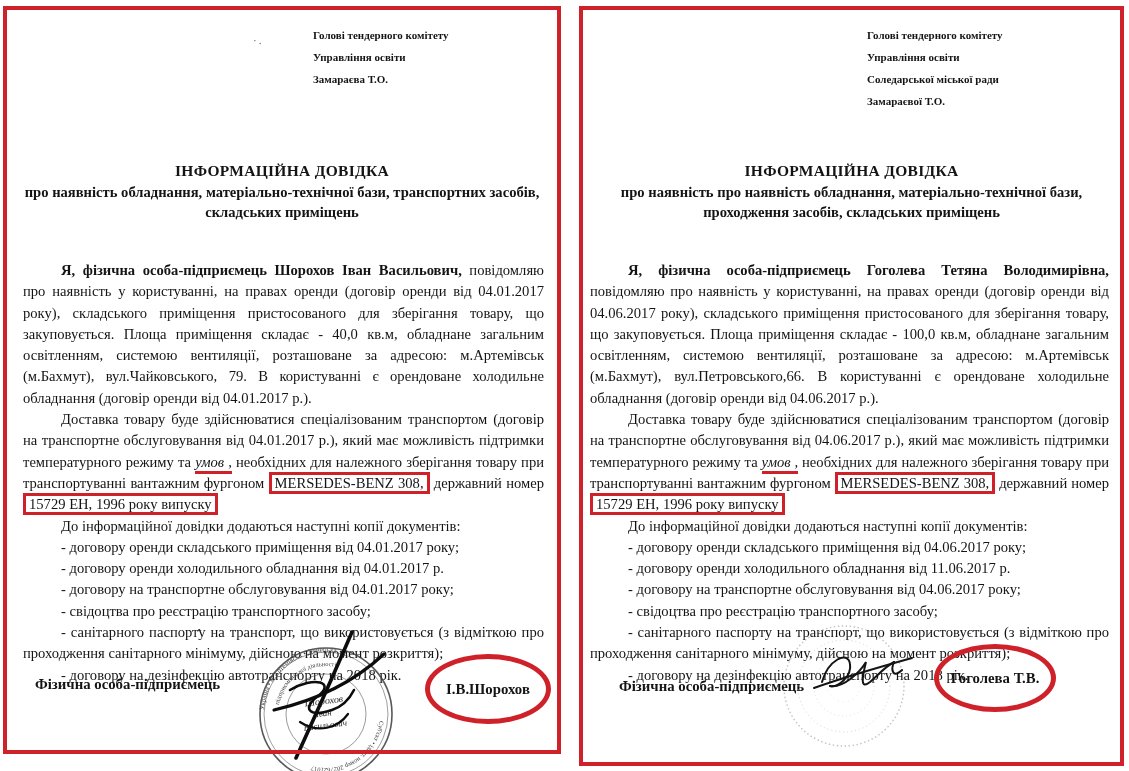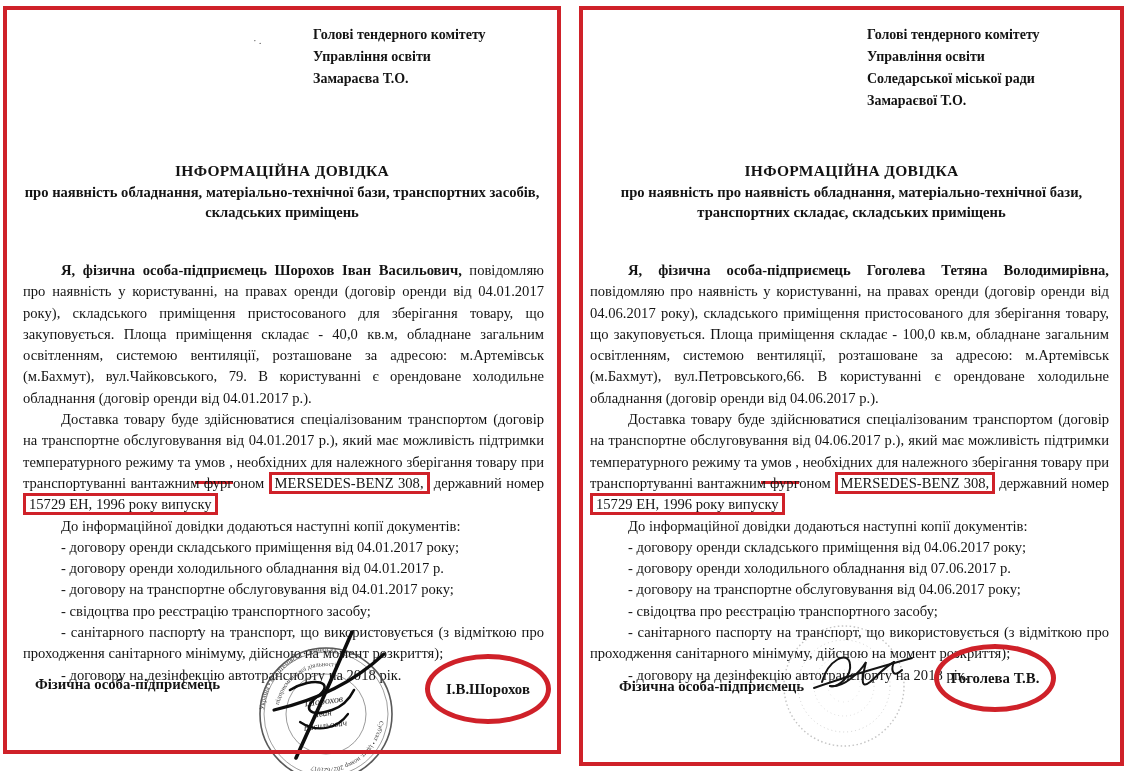--- a/index.html
+++ b/index.html
@@ -6,36 +6,36 @@
   * { margin:0; padding:0; box-sizing:border-box; }
   html,body { width:1129px; height:771px; background:#ffffff; overflow:hidden; }
   body { font-family:"Liberation Serif", serif; color:var(--ink); position:relative; }
 
   .doc {
     position:absolute; background:#fff; border:4px solid var(--red);
   }
   #doc-left  { left:3px;  top:6px; width:558px; height:748px; }
   #doc-right { left:579px; top:6px; width:545px; height:760px; }
 
-  .addressee { position:absolute; font-weight:bold; font-size:14px; line-height:22px; }
+  .addressee { position:absolute; font-weight:bold; font-size:11px; line-height:22px; }
   #doc-left  .addressee { left:306px; top:14px; }
   #doc-right .addressee { left:284px; top:14px; }
 
   .title-block { position:absolute; left:8px; right:8px; top:150px; text-align:center; }
   .doc-title    { font-weight:bold; font-size:15.5px; line-height:22px; letter-spacing:.3px;text-align:center; }
   .doc-subtitle { font-weight:bold; font-size:14.6px; line-height:20px; }
 
   .body-text { position:absolute; top:250px; font-size:14.6px; line-height:21.3px; text-align:justify; }
   #doc-left  .body-text { left:16px; right:13px; }
   #doc-right .body-text { left:7px;  right:11px; }
 
   .para { text-indent:38px; }
   .b { font-weight:bold; }
 
-  .red-underline { border-bottom:3px solid var(--red); padding-bottom:11px; }
+  .red-underline { border-bottom:3px solid var(--red); padding-bottom:1px;font-style:italic; }
   .red-box { border:3px solid var(--red); padding:0 3px; }
 
   .list-intro { text-indent:38px; margin-top:0; }
   .list-item  { text-indent:38px; }
 
   .stray-dot { position:absolute; font-weight:bold; font-size:13px; color:#222; }
   #doc-left .stray-dot { left:190px; top:612px; }
   .smudge { position:absolute; left:246px; top:24px; color:#555; font-size:11px; letter-spacing:2px; }
 
   .sig-row { position:absolute; font-weight:bold; font-size:14.8px; }
@@ -130,29 +130,29 @@
   <div class="addressee">
     <div>Голові тендерного комітету</div>
     <div>Управління освіти</div>
     <div>Соледарської міської ради</div>
     <div>Замараєвої Т.О.</div>
   </div>
 
   <div class="title-block">
     <div class="doc-title">ІНФОРМАЦІЙНА ДОВІДКА</div>
     <div class="doc-subtitle">про наявність про наявність обладнання, матеріально-технічної бази,</div>
-    <div class="doc-subtitle">транспортних складає, складських приміщень</div>
+    <div class="doc-subtitle">проходження засобів, складських приміщень</div>
   </div>
 
   <div class="body-text">
     <p class="para"><span class="b">Я, фізична особа-підприємець Гоголева Тетяна Володимирівна,</span><span> повідомляю про наявність у користуванні, на правах оренди (договір оренди від 04.06.2017 року), складського приміщення пристосованого для зберігання товару, що закуповується. Площа приміщення складає - 100,0 кв.м, обладнане загальним освітленням, системою вентиляції, розташоване за адресою: м.Артемівськ (м.Бахмут), вул.Петровського,66. В користуванні є орендоване холодильне обладнання (договір оренди від 04.06.2017 р.).</span></p>
     <p class="para"><span>Доставка товару буде здійснюватися спеціалізованим транспортом (договір на транспортне обслуговування від 04.06.2017 р.), який має можливість підтримки температурного режиму та </span><span class="red-underline">умов ,</span><span> необхідних для належного зберігання товару при транспортуванні вантажним фургоном </span><span class="red-box">MERSEDES-BENZ 308,</span><span> державний номер </span><span class="red-box">15729 ЕН, 1996 року випуску</span></p>
     <p class="list-intro">До інформаційної довідки додаються наступні копії документів:</p>
     <div class="list-item">- договору оренди складського приміщення від 04.06.2017 року;</div>
-    <div class="list-item">- договору оренди холодильного обладнання від 07.06.2017 р.</div>
+    <div class="list-item">- договору оренди холодильного обладнання від 11.06.2017 р.</div>
     <div class="list-item">- договору на транспортне обслуговування від 04.06.2017 року;</div>
     <div class="list-item">- свідоцтва про реєстрацію транспортного засобу;</div>
     <div class="list-item">- санітарного паспорту на транспорт, що використовується (з відміткою про проходження санітарного мінімуму, дійсною на момент розкриття);</div>
     <div class="list-item">- договору на дезінфекцію автотранспорту на 2018 рік.</div>
   </div>
 
   <div class="sig-row">Фізична особа-підприємець</div>
 
   <svg class="stamp" width="160" height="140" viewBox="0 0 160 140">
     <circle cx="78" cy="66" r="60" fill="none" stroke="#bdbdbd" stroke-width="1.4" stroke-dasharray="1.5,2.5" opacity="0.9"></circle>

